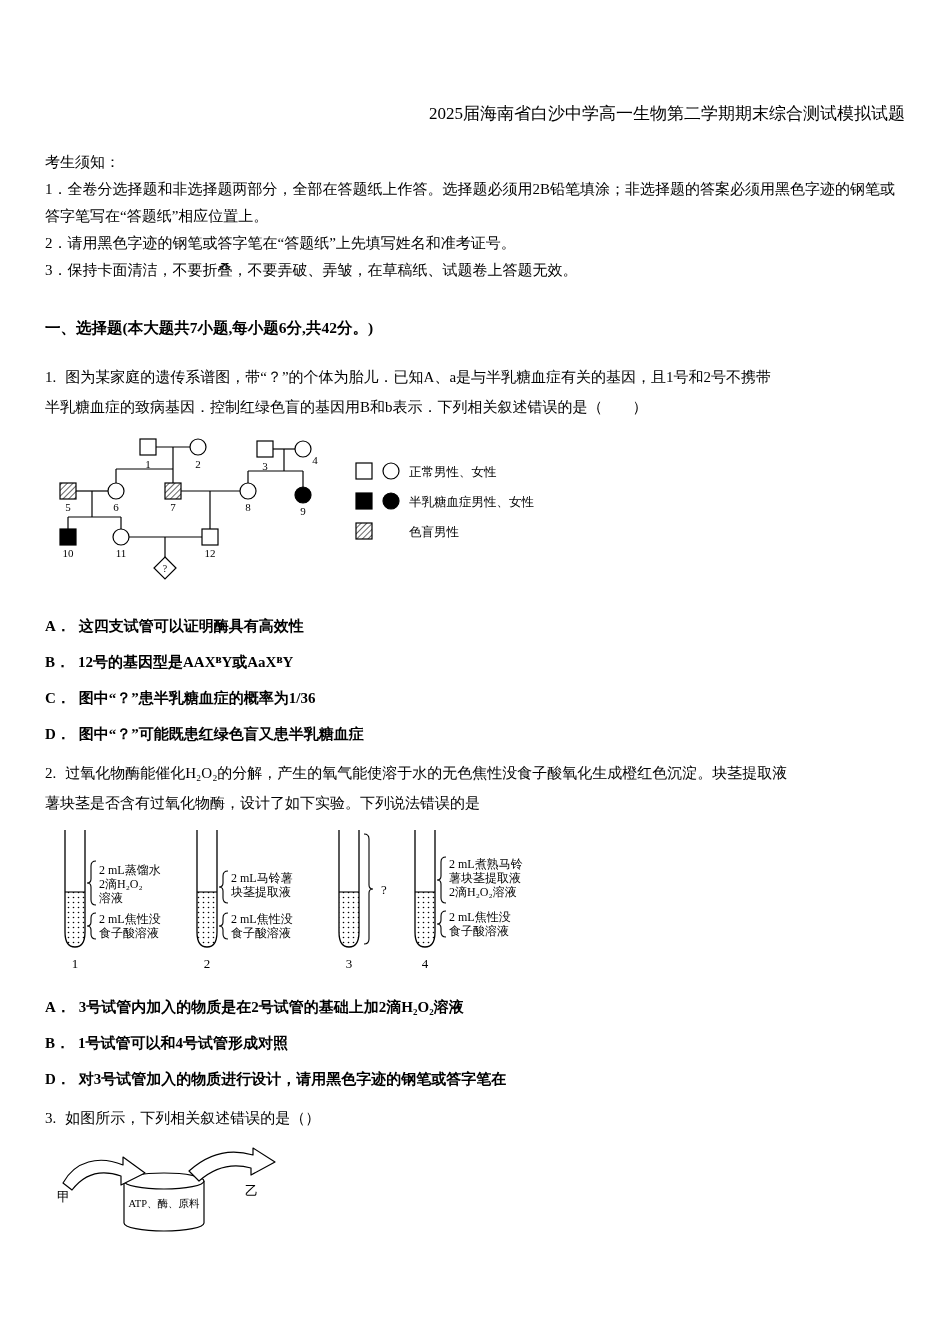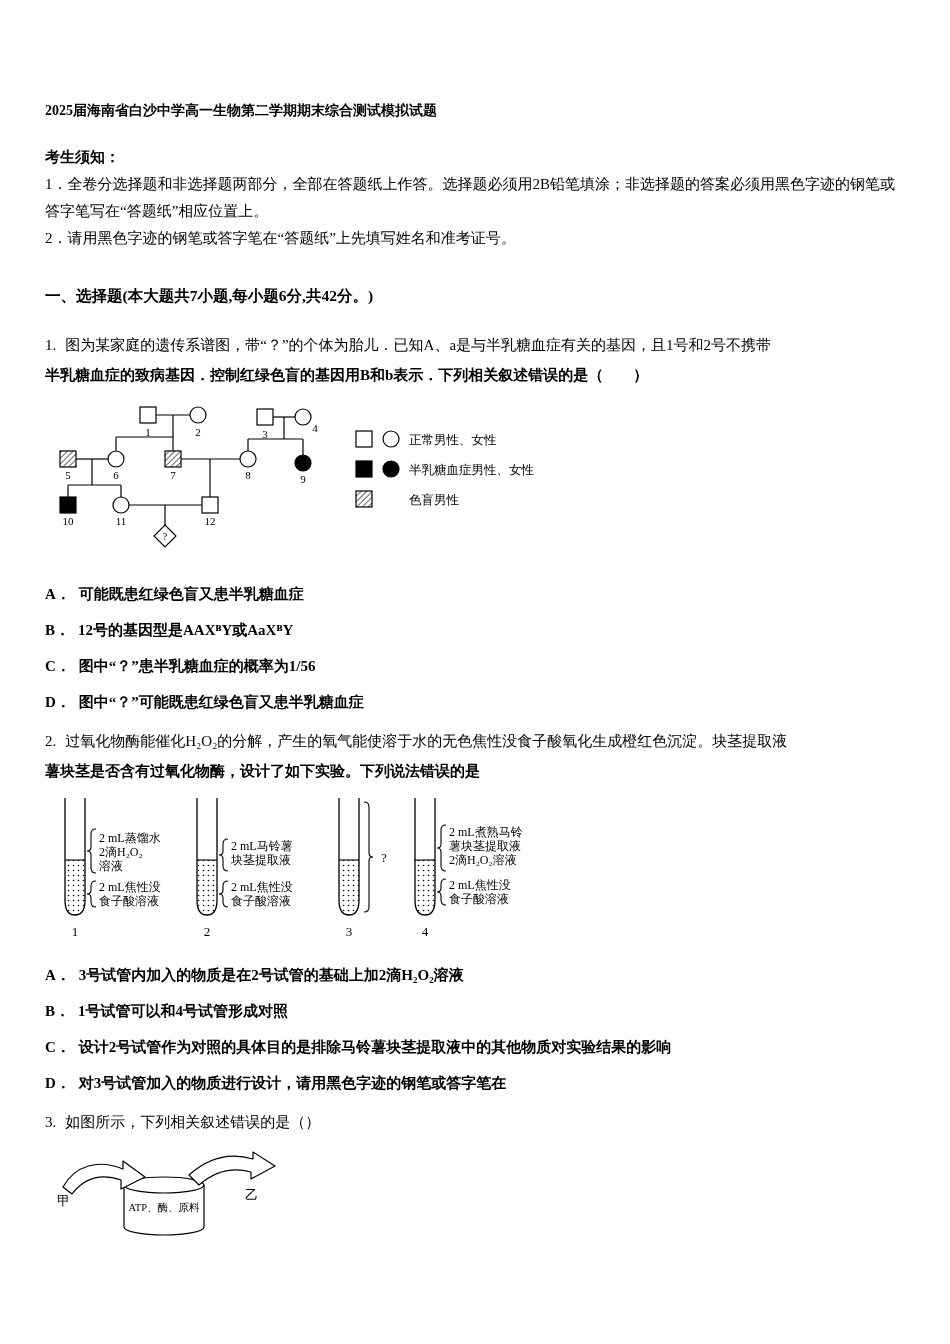--- a/index.html
+++ b/index.html
@@ -1,21 +1,21 @@
 <!DOCTYPE html>
 <html><head>
 <meta charset="utf-8">
 <style>
   * { box-sizing: border-box; }
   html,body { margin:0; padding:0; background:#ffffff; }
   body { font-family:"Liberation Serif","DejaVu Serif",serif; color:#000; }
   .page { width:950px; min-height:1344px; padding:102px 45px 30px 45px; background:#fff; }
-  .title { font-size:14px; font-weight:bold; text-align:left; margin:0 0 24px 0; }
+  .title { font-size:17px; font-weight:normal; text-align:right; margin:0 0 24px 0; }
   .para { font-size:15px; line-height:1.8; margin:0; }
-  .bold { font-weight:bold; }
+  .bold { font-weight:normal; }
   .notice { margin-bottom:10px; }
   .section-heading { font-size:15.5px; font-weight:bold; margin:30px 0 22px 0; line-height:1.8; }
   .stem { font-size:15px; line-height:1.85; margin:2px 0 0 0; }
   .qnum { margin-right:9px; }
   .option { font-size:15px; line-height:1.4; margin:15px 0; font-weight:bold; }
   .option .opt-label { margin-right:8px; }
   .diagram-wrap { margin:8px 0 4px 8px; }
   .tube-wrap { margin:8px 0 0 2px; }
   .q3-wrap { margin:10px 0 0 4px; }
   svg text { font-family:"Liberation Serif","DejaVu Serif",serif; }
@@ -24,20 +24,21 @@
 <body>
 
 <div class="page">
 
   <h1 class="title">2025届海南省白沙中学高一生物第二学期期末综合测试模拟试题</h1>
 
   <div class="notice">
     <p class="para bold">考生须知：</p>
     <p class="para">1．全卷分选择题和非选择题两部分，全部在答题纸上作答。选择题必须用2B铅笔填涂；非选择题的答案必须用黑色字迹的钢笔或答字笔写在“答题纸”相应位置上。</p>
     <p class="para">2．请用黑色字迹的钢笔或答字笔在“答题纸”上先填写姓名和准考证号。</p>
+    <p class="para">3．保持卡面清洁，不要折叠，不要弄破、弄皱，在草稿纸、试题卷上答题无效。</p>
   </div>
 
   <p class="section-heading">一、选择题(本大题共7小题,每小题6分,共42分。)</p>
 
   <div class="question">
     <p class="stem"><span class="qnum">1.</span><span>图为某家庭的遗传系谱图，带“？”的个体为胎儿．已知A、a是与半乳糖血症有关的基因，且1号和2号不携带</span></p>
     <p class="stem bold">半乳糖血症的致病基因．控制红绿色盲的基因用B和b表示．下列相关叙述错误的是（　　）</p>
 
     <div class="diagram-wrap">
       <svg width="505" height="168" viewBox="0 0 505 168">
@@ -109,23 +110,23 @@
           <rect x="303" y="94" width="16" height="16" fill="url(#hatch)"></rect>
         </g>
         <g font-size="12.5" fill="#000" stroke="none">
           <text x="356" y="47">正常男性、女性</text>
           <text x="356" y="77">半乳糖血症男性、女性</text>
           <text x="356" y="107">色盲男性</text>
         </g>
       </svg>
     </div>
 
-    <p class="option"><span class="opt-label">A．</span><span>可能既患红绿色盲又患半乳糖血症</span></p>
+    <p class="option"><span class="opt-label">A．</span><span>这四支试管可以证明酶具有高效性</span></p>
     <p class="option"><span class="opt-label">B．</span><span>12号的基因型是AAXᴮY或AaXᴮY</span></p>
-    <p class="option"><span class="opt-label">C．</span><span>图中“？”患半乳糖血症的概率为1/56</span></p>
+    <p class="option"><span class="opt-label">C．</span><span>图中“？”患半乳糖血症的概率为1/36</span></p>
     <p class="option"><span class="opt-label">D．</span><span>图中“？”可能既患红绿色盲又患半乳糖血症</span></p>
   </div>
 
   <div class="question">
     <p class="stem"><span class="qnum">2.</span><span>过氧化物酶能催化H₂O₂的分解，产生的氧气能使溶于水的无色焦性没食子酸氧化生成橙红色沉淀。块茎提取液</span></p>
     <p class="stem bold">薯块茎是否含有过氧化物酶，设计了如下实验。下列说法错误的是</p>
 
     <div class="tube-wrap">
       <svg width="520" height="152" viewBox="0 0 520 152">
         <defs>
@@ -187,21 +188,20 @@
             <text x="402" y="95">2 mL焦性没</text>
             <text x="402" y="109">食子酸溶液</text>
           </g>
           <text x="378" y="142" font-size="13" text-anchor="middle">4</text>
         </g>
       </svg>
     </div>
 
     <p class="option"><span class="opt-label">A．</span><span>3号试管内加入的物质是在2号试管的基础上加2滴H₂O₂溶液</span></p>
     <p class="option"><span class="opt-label">B．</span><span>1号试管可以和4号试管形成对照</span></p>
-    <p class="option"><span class="opt-label">C．</span><span>设计2号试管作为对照的具体目的是排除马铃薯块茎提取液中的其他物质对实验结果的影响</span></p>
     <p class="option"><span class="opt-label">D．</span><span>对3号试管加入的物质进行设计，请用黑色字迹的钢笔或答字笔在</span></p>
   </div>
 
   <div class="question">
     <p class="stem"><span class="qnum">3.</span><span>如图所示，下列相关叙述错误的是（）</span></p>
 
     <div class="q3-wrap">
       <svg width="240" height="100" viewBox="0 0 240 100">
 
         <g>

